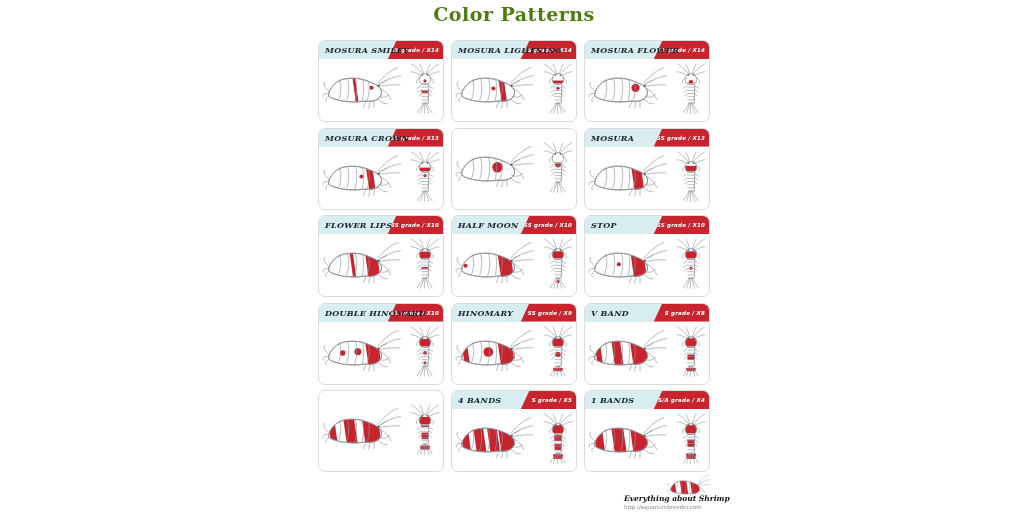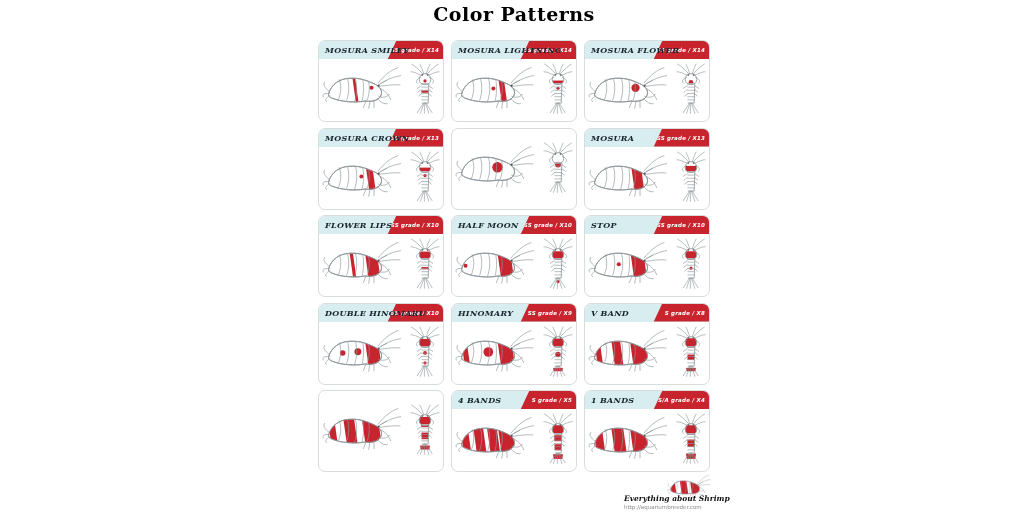--- a/index.html
+++ b/index.html
@@ -8,21 +8,21 @@
     font-family:"DejaVu Sans","Liberation Sans",sans-serif;
   }
   .poster{position:absolute;left:308px;top:0;width:412px;height:512px;}
   .title{width:100%;text-align:center;margin-top:5px;line-height:1.0;}
   .title .l1{
     font-family:"DejaVu Serif","Liberation Serif",serif;
     font-weight:bold;font-size:21px;letter-spacing:.5px;color:#d7282e;
   }
   .title .l2{
     font-family:"DejaVu Serif","Liberation Serif",serif;
-    font-weight:bold;font-size:19px;letter-spacing:.5px;color:#000000;margin-top:2px;
+    font-weight:bold;font-size:19px;letter-spacing:.5px;color:#4d7c0f;margin-top:2px;
   }
   .grid{
     position:absolute;left:10px;top:40px;width:392px;
     display:grid;grid-template-columns:repeat(3,126px);grid-auto-rows:82px;
     column-gap:7px;row-gap:5.5px;
   }
   .card{
     background:#fff;border:1px solid #d8dcdd;border-radius:7px;overflow:hidden;
     box-sizing:border-box;display:flex;flex-direction:column;
   }

